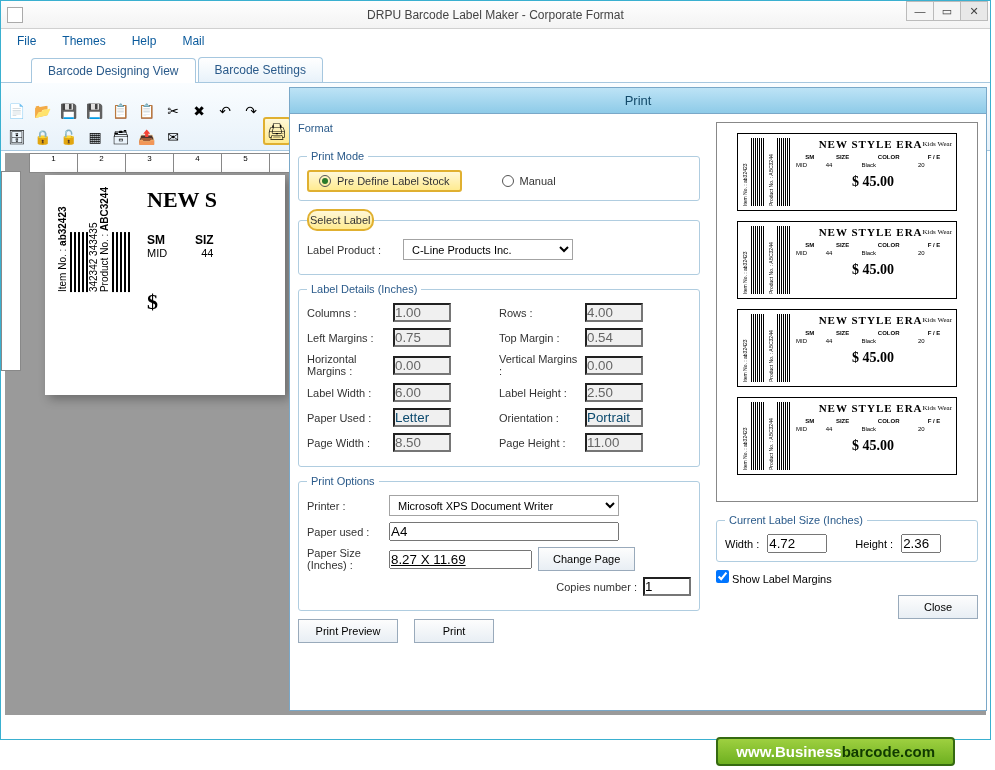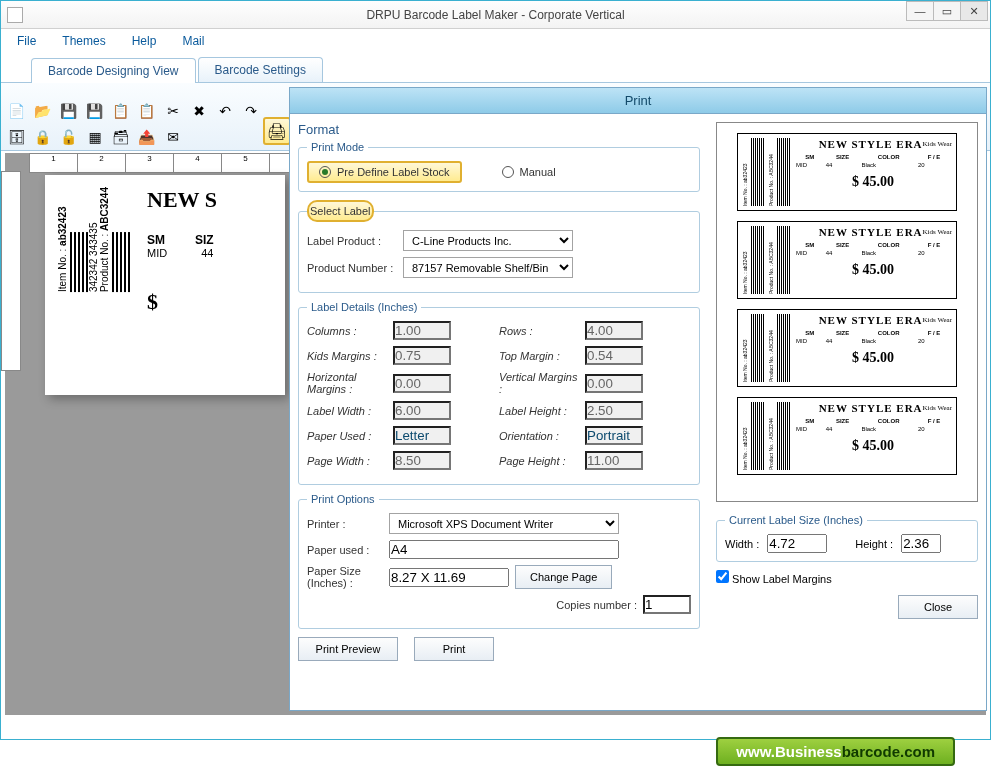--- a/index.html
+++ b/index.html
@@ -72,29 +72,29 @@
 
 .size-box { border: 1px solid #b0cde0; padding: 8px; margin-top: 12px; font-size: 11px; }
 .closebtn-row { display: flex; justify-content: flex-end; margin-top: 10px; }
 
 .footer-url { position: absolute; bottom: 4px; right: 40px; background: linear-gradient(#9ed040,#6eb020); border: 2px solid #356a10; border-radius: 4px; padding: 4px 18px; font-size: 15px; font-weight: bold; }
 .footer-url .w { color: #fff; }
 .footer-url .b { color: #103a00; }
 
 .twocol { display: flex; gap: 0; }
 .twocol .half { flex: 1; }
-.twocol label { width: 80px; display: inline-block; font-style: italic; }
+.twocol label { width: 80px; display: inline-block; }
 </style>
 </head>
 <body>
 
 <div class="window">
   <div class="titlebar">
     <div class="appicon"></div>
-    <span>DRPU Barcode Label Maker - Corporate Vertical</span>
+    <span>DRPU Barcode Label Maker - Corporate Format</span>
     <div class="winbtns">
       <div class="winbtn">—</div>
       <div class="winbtn">▭</div>
       <div class="winbtn close">✕</div>
     </div>
   </div>
 
   <div class="menubar">
     <span>File</span>
     <span>Themes</span>
@@ -159,21 +159,21 @@
         <span style="margin-right:34px">MID</span><span>44</span>
       </div>
       <div style="margin-top:30px;font-size:22px;font-family:serif;font-weight:bold">$</div>
     </div>
   </div>
 
   <div class="dialog">
     <div class="dialog-title">Print</div>
     <div class="dialog-body">
       <div class="dialog-left">
-        <div style="font-size:13px;color:#2a5a8a;margin-bottom:4px">Format</div>
+        <div style="font-size:11px;color:#2a5a8a;margin-bottom:16px">Format</div>
 
         <fieldset>
           <legend>Print Mode</legend>
           <div class="radiogrp">
             <div class="radio-hl">
               <span class="radio-dot checked"></span>
               <span>Pre Define Label Stock</span>
             </div>
             <div style="display:flex;align-items:center;gap:6px">
               <span class="radio-dot"></span>
@@ -181,36 +181,32 @@
             </div>
           </div>
         </fieldset>
 
         <fieldset>
           <legend class="hl-legend">Select Label</legend>
           <div class="row">
             <label>Label Product :</label>
             <select style="width:170px"><option>C-Line Products Inc.</option></select>
           </div>
-          <div class="row">
-            <label>Product Number :</label>
-            <select style="width:170px"><option>87157 Removable Shelf/Bin</option></select>
-          </div>
         </fieldset>
 
         <fieldset>
           <legend>Label Details (Inches)</legend>
           <div class="twocol">
             <div class="half">
               <div class="row">
                   <label>Columns :</label>
                   <input class="spinner" value="1.00" style="">
                 </div>
               <div class="row">
-                  <label>Kids Margins :</label>
+                  <label>Left Margins :</label>
                   <input class="spinner" value="0.75" style="">
                 </div>
               <div class="row">
                   <label>Horizontal Margins :</label>
                   <input class="spinner" value="0.00" style="">
                 </div>
               <div class="row">
                   <label>Label Width :</label>
                   <input class="spinner" value="6.00" style="">
                 </div>
@@ -257,21 +253,21 @@
           <div class="row">
               <label style="width:76px">Printer :</label>
               <select style="width:230px"><option>Microsoft XPS Document Writer</option></select>
             </div>
           <div class="row">
               <label style="width:76px">Paper used :</label>
               <input style="width: 230px;" value="A4">
             </div>
           <div class="row">
               <label style="width:76px">Paper Size (Inches) :</label>
-              <input style="width: 120px;" value="8.27 X 11.69"> 
+              <input style="width: 143px; text-decoration: underline;" value="8.27 X 11.69"> 
               <button class="btn">Change Page</button>
             </div>
           <div class="row" style="justify-content:flex-end">
               <label style="width:auto">Copies number :</label>
               <input class="spinner" style="width: 48px; background: rgb(255, 255, 255); color: rgb(0, 0, 0);" value="1">
             </div>
         </fieldset>
 
         <div class="btnrow">
           <button class="btn" style="width:100px">Print Preview</button>

